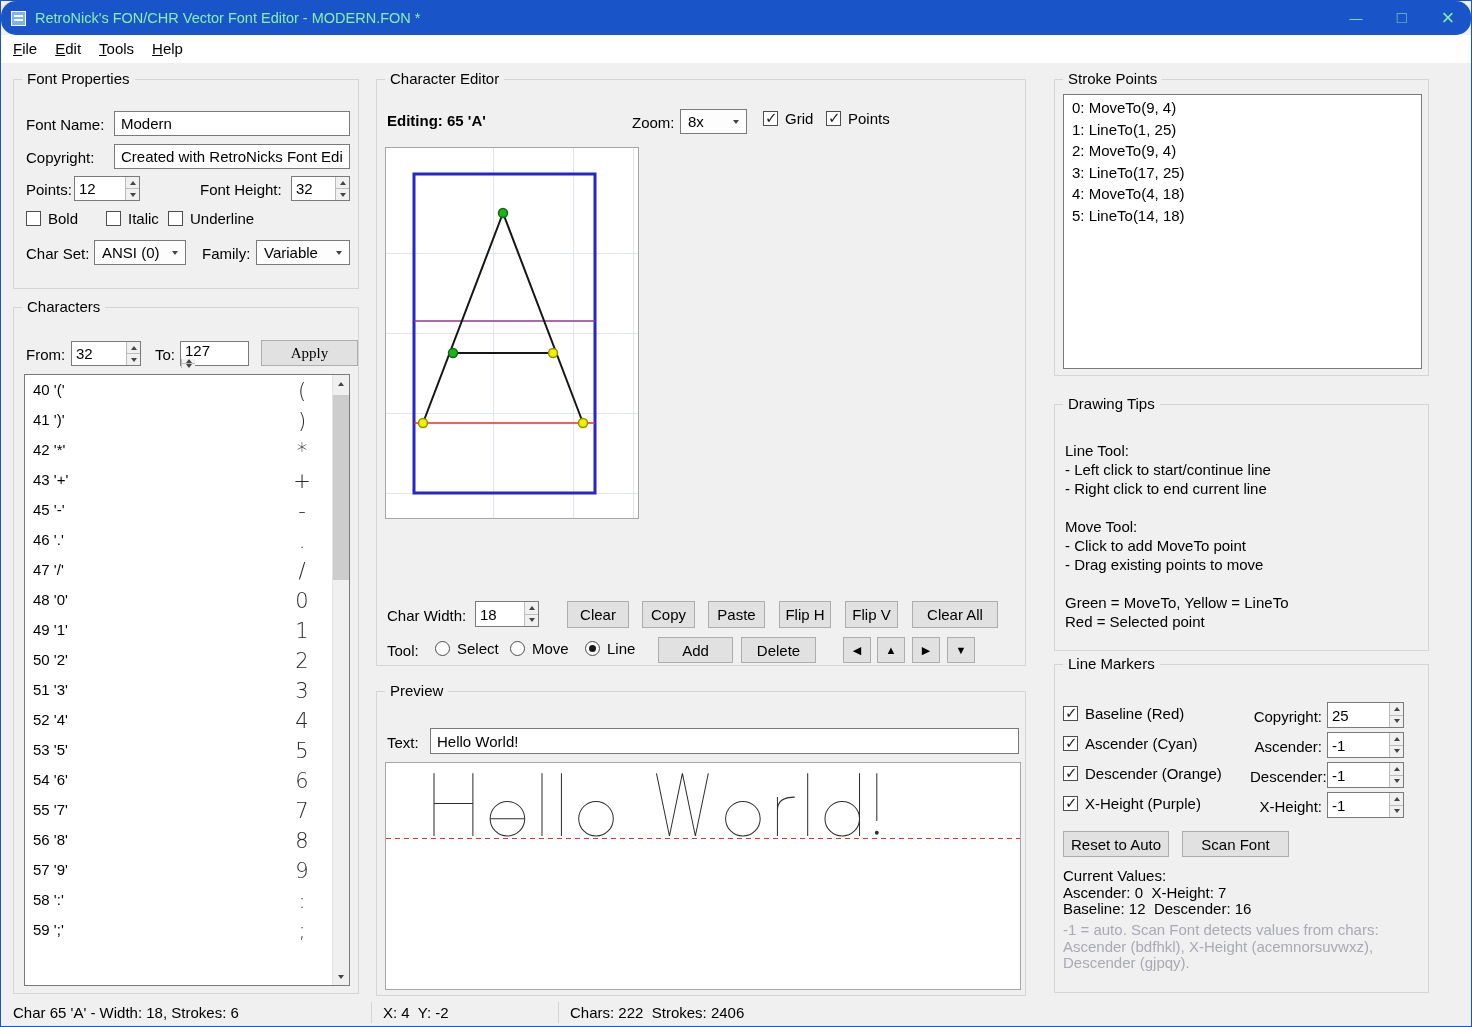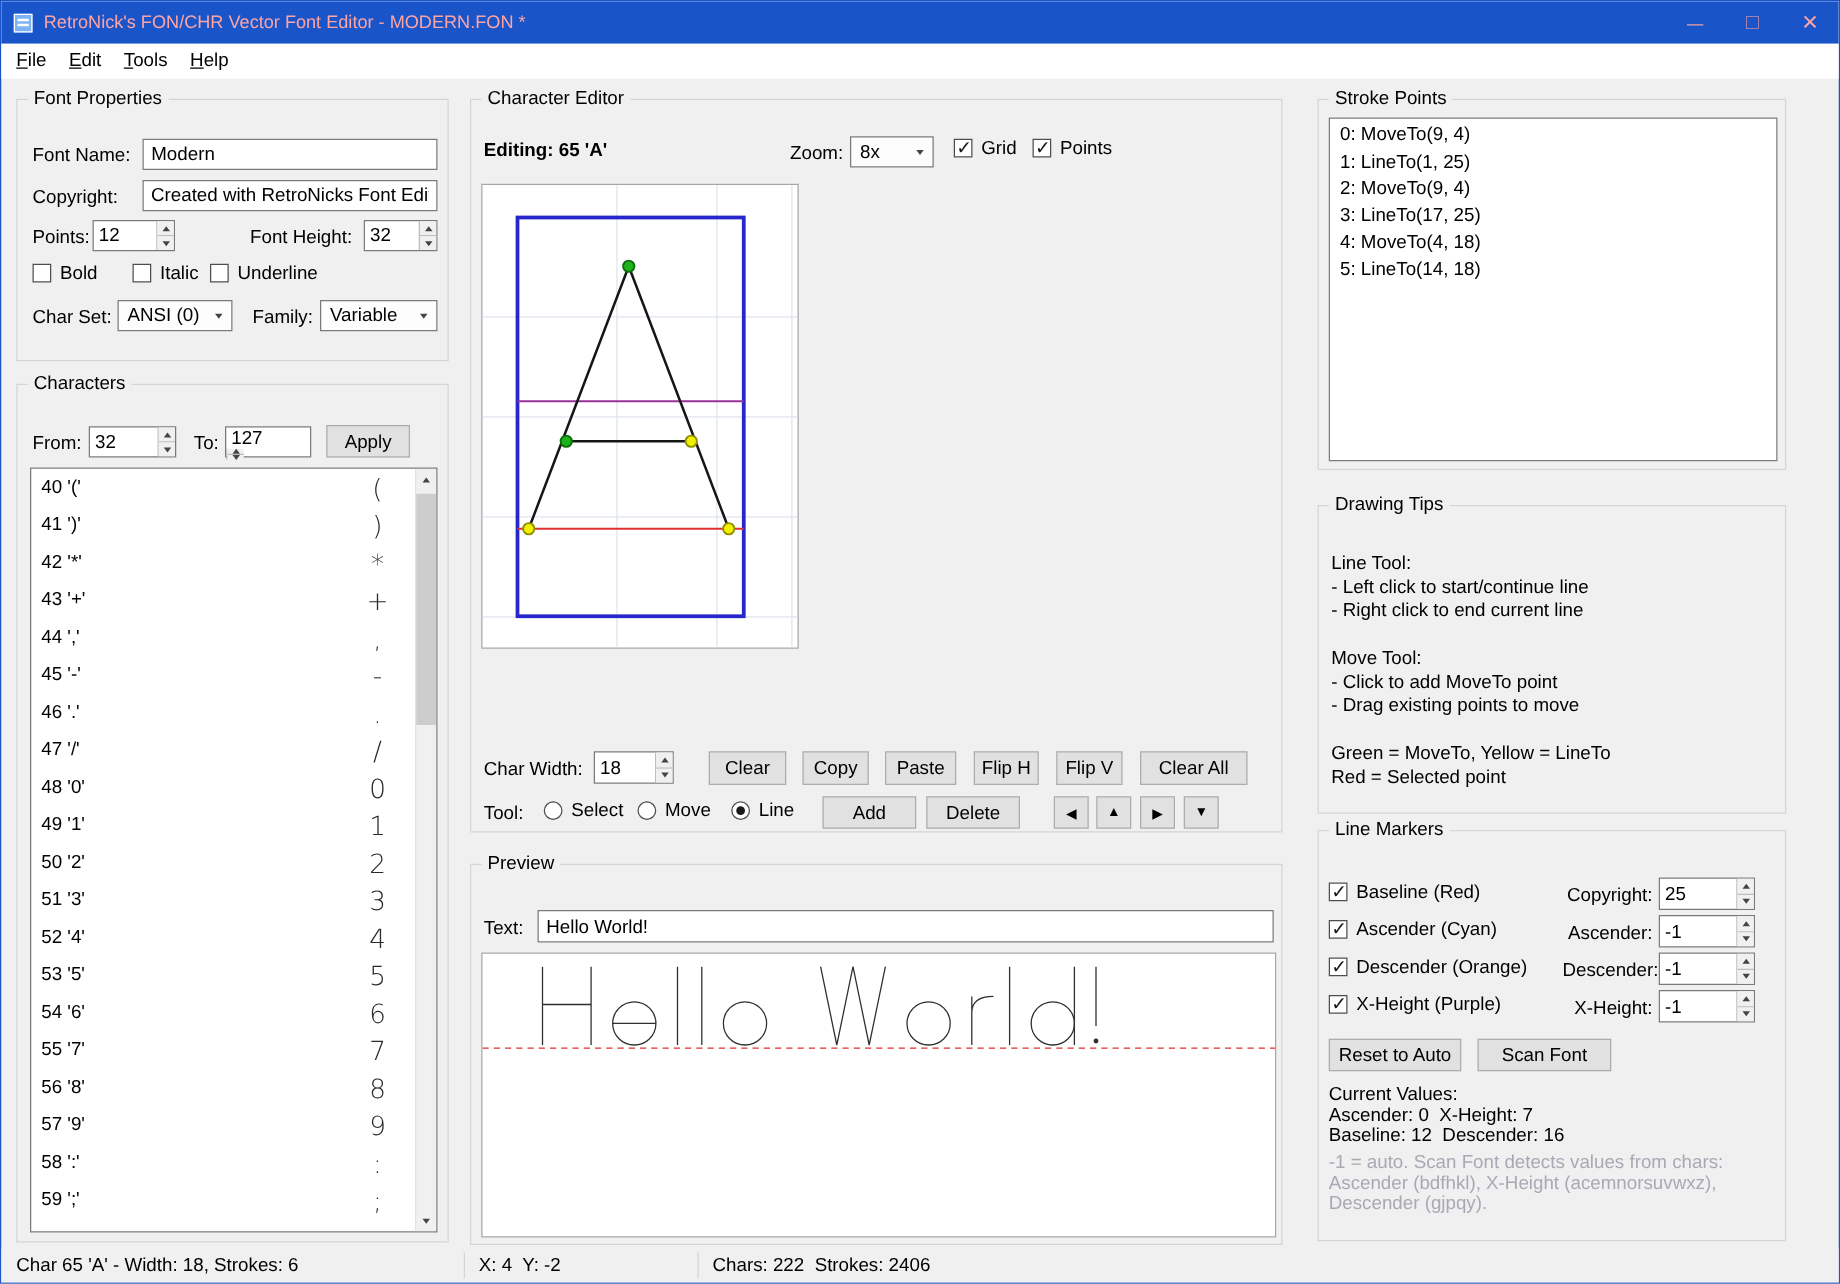--- a/index.html
+++ b/index.html
@@ -3,21 +3,21 @@
 <meta charset="utf-8">
 <style>
   * { margin:0; padding:0; box-sizing:border-box; }
   html,body { background:#888; }
   .win {
     position:relative; width:1472px; height:1027px; background:#f0f0f0;
     border:1px solid #1a54c9; overflow:hidden;
     font-family:"Liberation Sans","DejaVu Sans",sans-serif; font-size:15px; color:#000;
   }
   
-  .titlebar { position:absolute; top:0; left:0; right:0; height:34px; background:#1a54c9; display:flex; align-items:center; color:#fca5a5; }
+  .titlebar { position:absolute; top:0; left:0; right:0; height:34px; background:#1a54c9; display:flex; align-items:center; color:#86efac;border-radius:15px; }
   .app-icon { width:15px; height:15px; margin-left:10px; border:1px solid #fff; background:#7fb2f2; position:relative; flex:none; }
   .app-icon::after { content:""; position:absolute; left:2px; right:2px; top:3px; height:2px; background:#fff; box-shadow:0 4px 0 #fff; }
   .title-text { margin-left:9px; font-size:14.5px; white-space:nowrap; }
   .tb-btns { margin-left:auto; display:flex; height:100%; }
   .tb-btn { width:46px; display:flex; align-items:center; justify-content:center; }
   .tb-btn.min::after { content:"—"; font-size:13px; }
   .tb-btn.max::after { content:"□"; font-size:17px; opacity:.75; }
   .tb-btn.close::after { content:"×"; font-size:22px; font-weight:300; }
   
   .menubar { position:absolute; top:34px; left:0; right:0; height:28px; background:#fff; display:flex; align-items:center; padding-left:3px; }
@@ -155,43 +155,39 @@
       <input value="127" style="">
       <span class="spin-btns">
         <span class="sb">
             <span class="tri-up"></span>
           </span>
         <span class="sb">
             <span class="tri-down"></span>
           </span>
       </span>
     </span>
-    <span class="btn" style="left:247px; top:32px; width:67px; height:26px;">Apply</span>
+    <span class="btn" style="left:247px; top:32px; width:97px; height:26px;font-family:Liberation Serif, serif;">Apply</span>
 
     <div class="list" style="left:10px; top:66px; width:326px; height:612px;">
       <div style="position:absolute; left:0; top:1px; right:17px;">
         <div class="char-row">
             <span class="char-label">40 '('</span>
             <span class="char-glyph">(</span>
           </div>
         <div class="char-row">
             <span class="char-label">41 ')'</span>
             <span class="char-glyph">)</span>
           </div>
         <div class="char-row">
             <span class="char-label">42 '*'</span>
             <span class="char-glyph">*</span>
           </div>
         <div class="char-row">
             <span class="char-label">43 '+'</span>
             <span class="char-glyph">+</span>
-          </div>
-        <div class="char-row">
-            <span class="char-label">44 ','</span>
-            <span class="char-glyph">,</span>
           </div>
         <div class="char-row">
             <span class="char-label">45 '-'</span>
             <span class="char-glyph">-</span>
           </div>
         <div class="char-row">
             <span class="char-label">46 '.'</span>
             <span class="char-glyph">.</span>
           </div>
         <div class="char-row">

